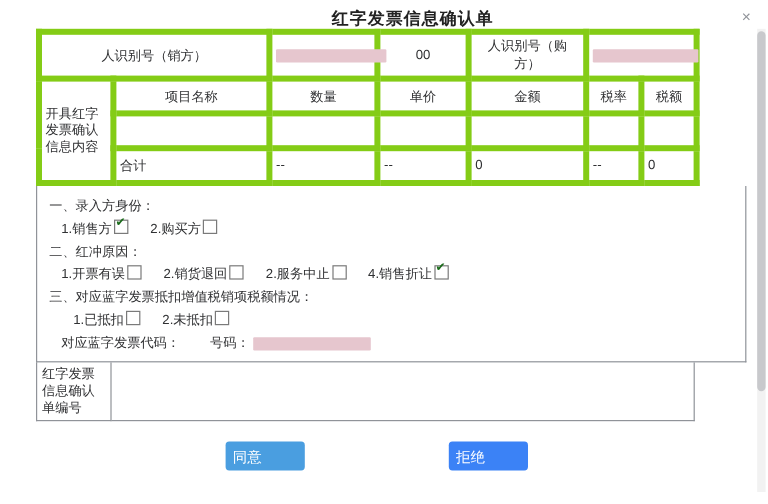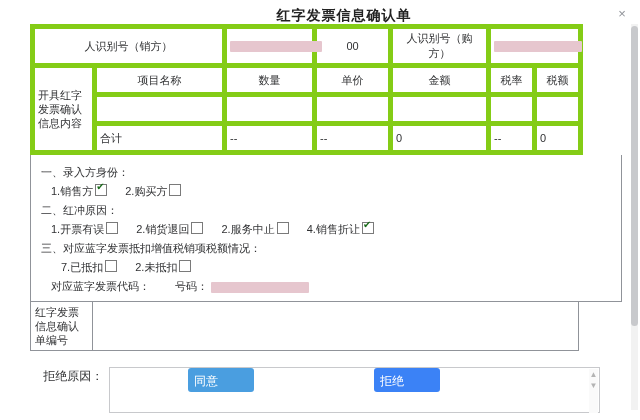--- a/index.html
+++ b/index.html
@@ -295,21 +295,21 @@
       <div class="line">二、红冲原因：</div>
       <div class="line sub">
         <span class="opt"><span>1.开票有误</span><span class="cb"></span></span>
         <span class="opt"><span>2.销货退回</span><span class="cb"></span></span>
         <span class="opt"><span>2.服务中止</span><span class="cb"></span></span>
         <span class="opt"><span>4.销售折让</span><span class="cb checked"></span></span>
       </div>
 
       <div class="line">三、对应蓝字发票抵扣增值税销项税额情况：</div>
       <div class="line sub" style="margin-left:20px">
-        <span class="opt"><span>7.已抵扣</span><span class="cb"></span></span>
+        <span class="opt"><span>1.已抵扣</span><span class="cb"></span></span>
         <span class="opt"><span>2.未抵扣</span><span class="cb"></span></span>
       </div>
 
       <div class="line sub" style="">
         <span>对应蓝字发票代码：</span>
         <span style="margin-left:22px">号码：</span>
         <span class="redact r3"></span>
       </div>
     </div>
 
@@ -319,26 +319,20 @@
         <col style="width:486px">
       </colgroup>
       <tbody>
           <tr>
         <td class="confirm-label">红字发票信息确认单编号</td>
         <td>&nbsp;</td>
       </tr>
     </tbody>
       </table>
 
-    <div class="reject-row">
-      <div class="reject-label">拒绝原因：</div>
-      <div class="reject-box">
-        <div class="ta-scroll">▲<br>▼</div>
-      </div>
-    </div>
 
   </div>
 
   <div class="footer">
     <button class="btn btn-agree">同意</button>
     <button class="btn btn-reject">拒绝</button>
   </div>
 
 </div>
 

